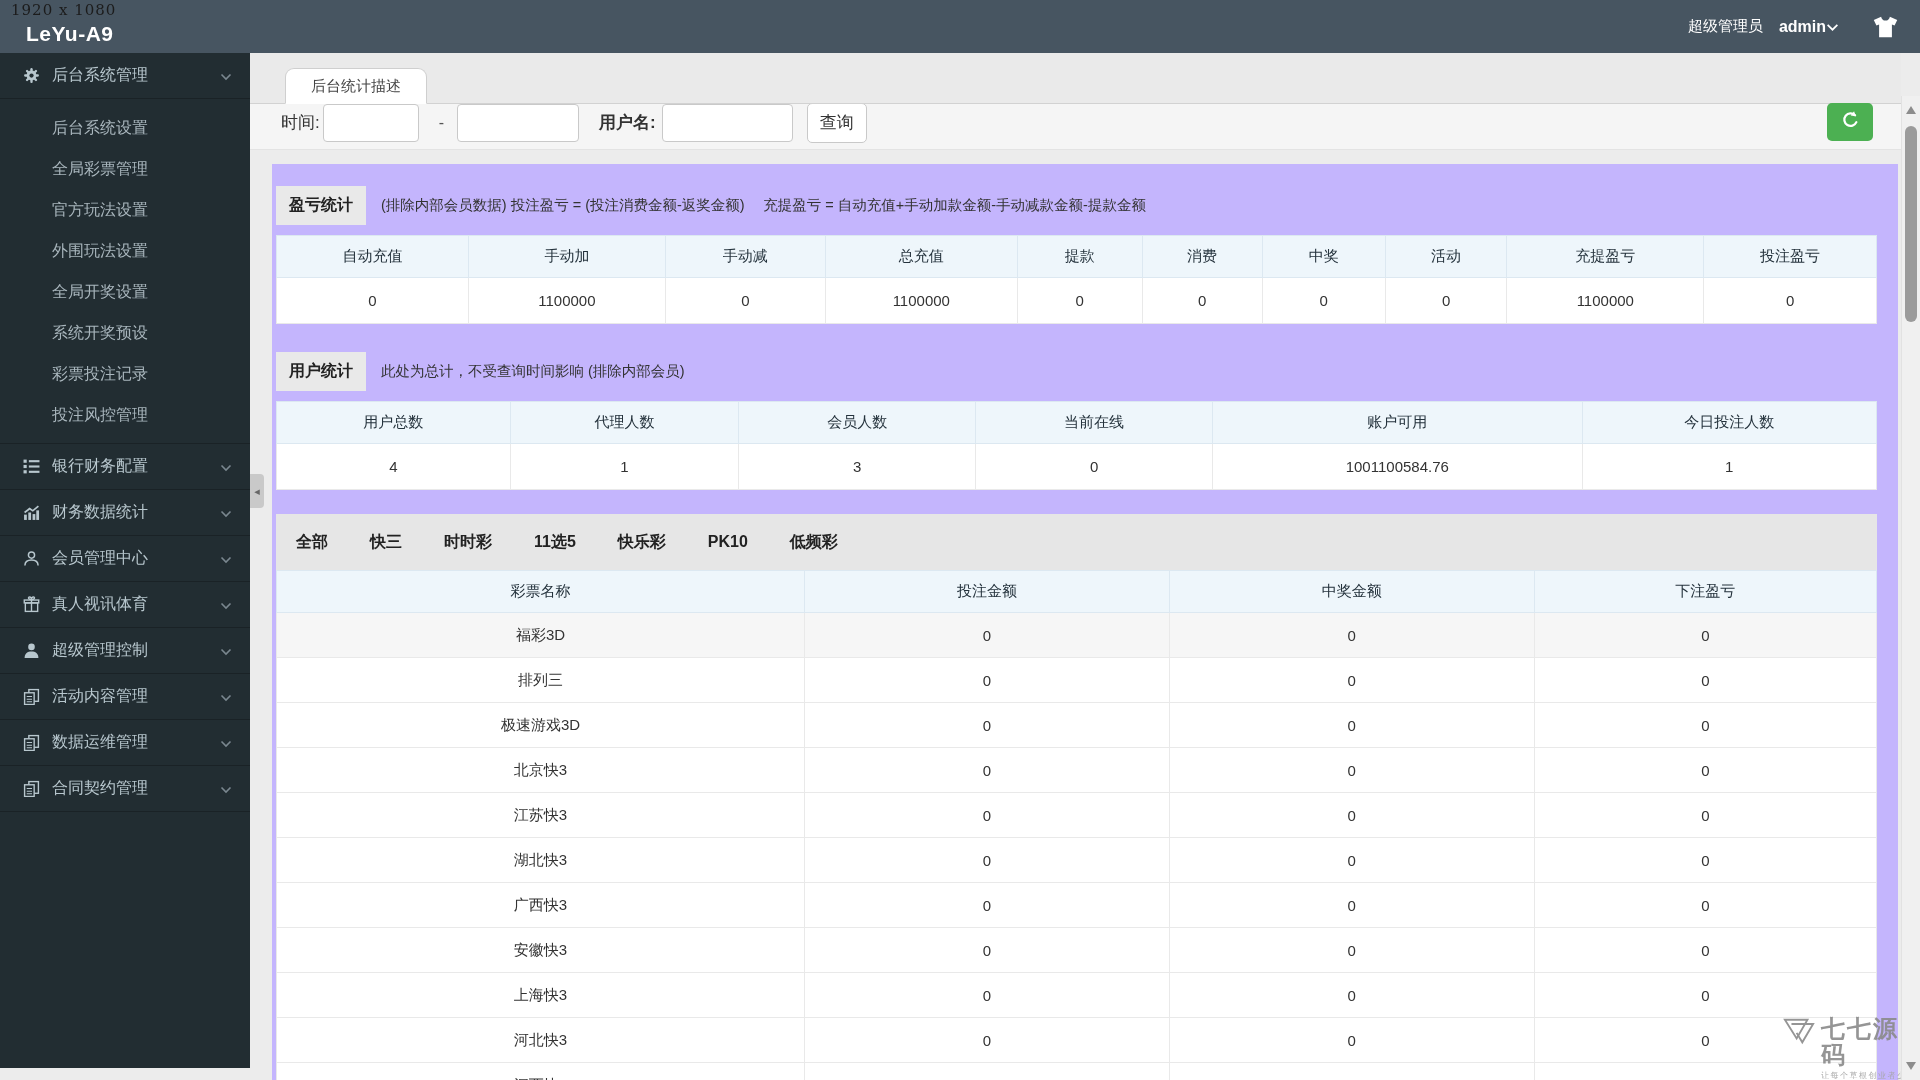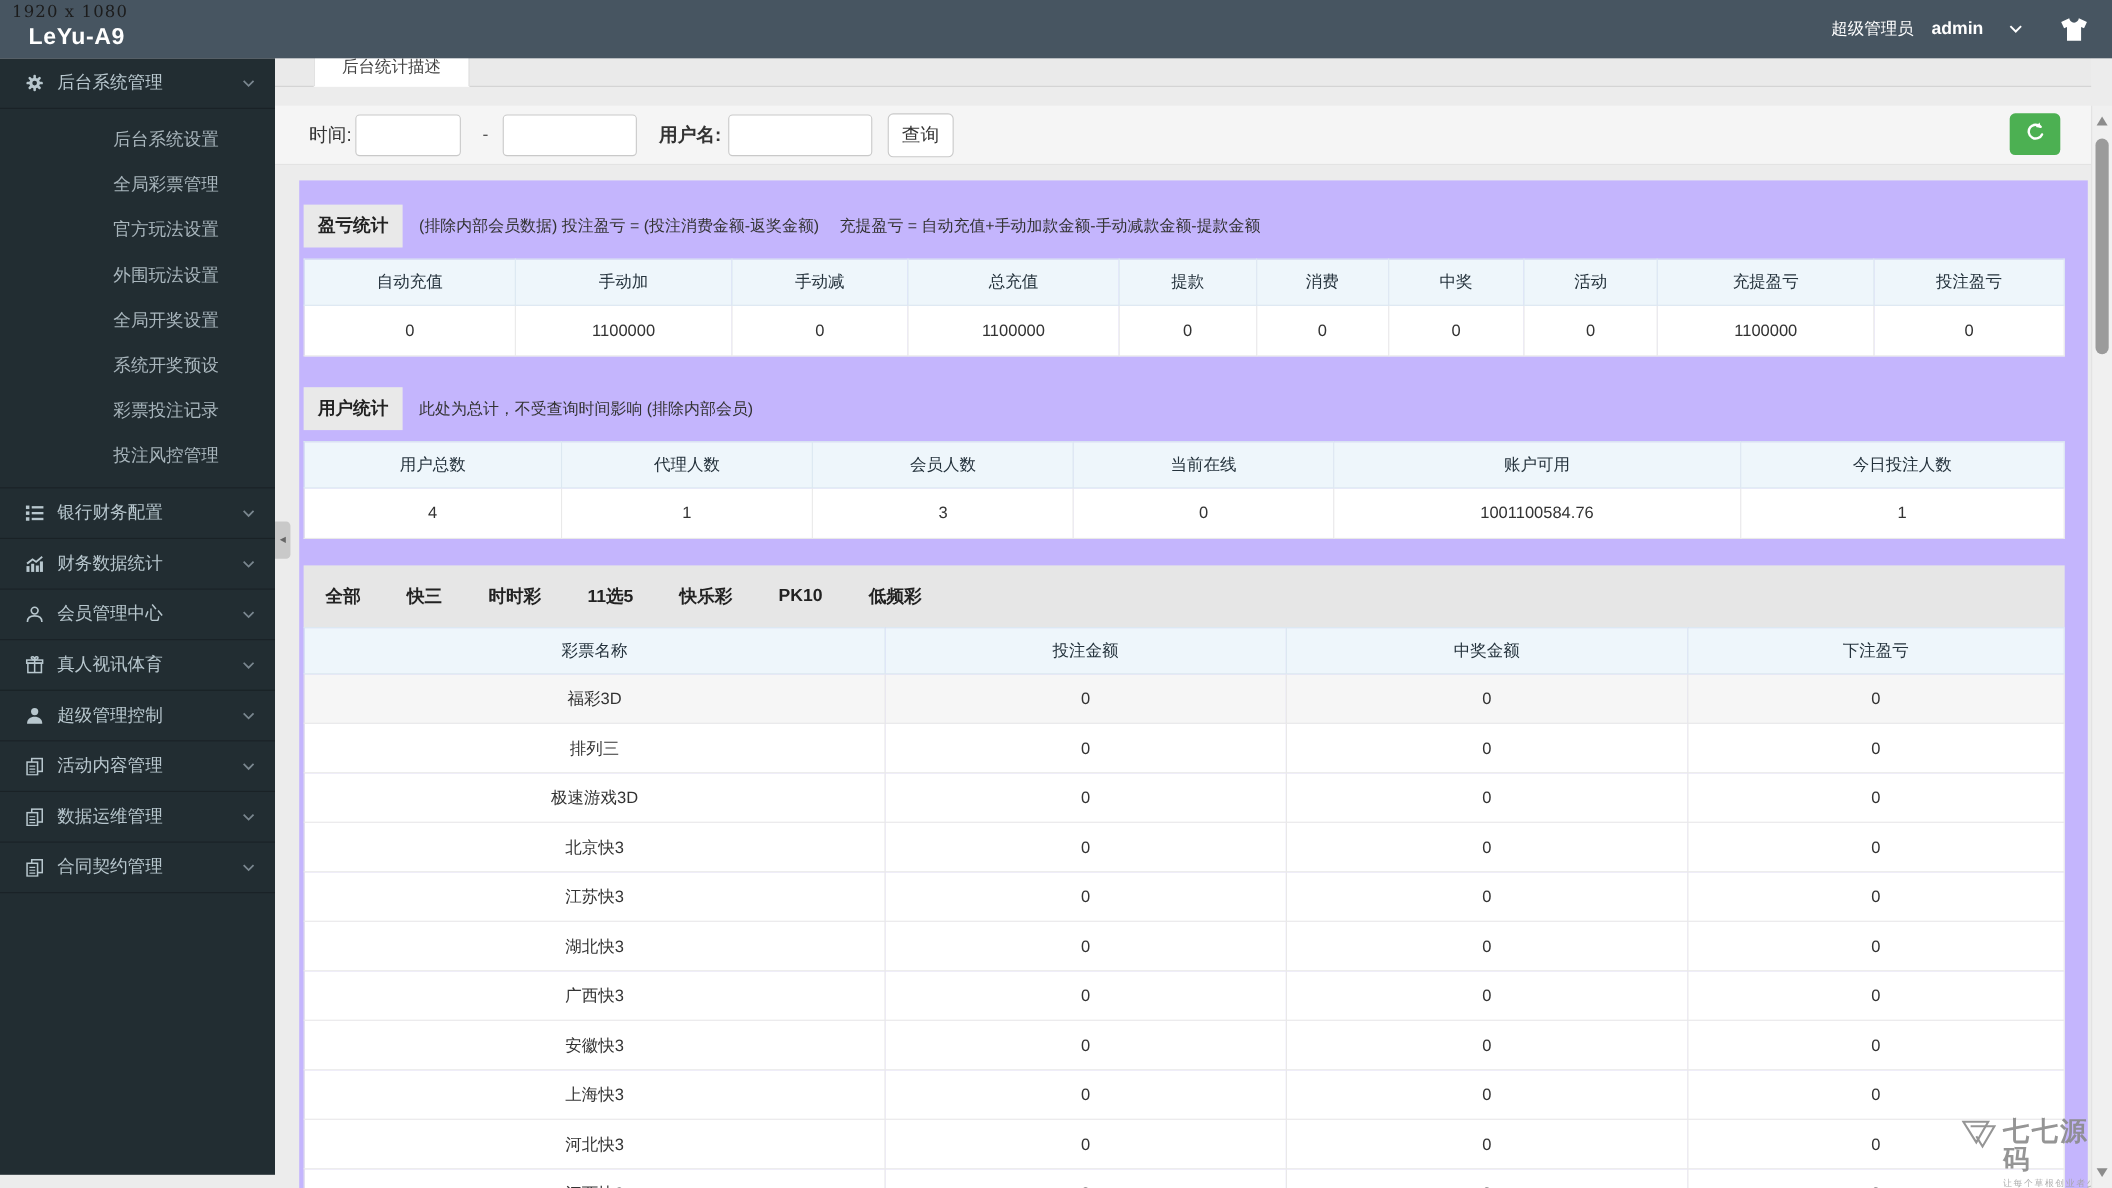--- a/index.html
+++ b/index.html
@@ -6,36 +6,36 @@
   html,body { width:1920px; height:1080px; }
   body { font-family:"Liberation Sans","DejaVu Sans",sans-serif; }
   .screen { position:relative; width:1920px; height:1080px; background:#ececec; overflow:hidden; }
 
   
   .topbar { position:absolute; top:0; left:0; right:0; height:53px; background:#475561; z-index:5; }
   .screen-label { position:absolute; top:1px; left:11px; font-family:"DejaVu Serif",serif; font-size:15px; color:#1c1c1c; letter-spacing:1px; }
   .logo { position:absolute; top:22px; left:26px; color:#ffffff; font-size:21px; font-weight:bold; letter-spacing:.5px; }
   .topbar-right { position:absolute; right:22px; top:0; height:53px; display:flex; align-items:center; color:#fff; }
   .role-label { font-size:15px; margin-right:16px; }
-  .user-wrap { display:flex; align-items:center; gap:23px; cursor:pointer; }
+  .user-wrap { display:flex; align-items:center; gap:0; cursor:pointer; }
   .user-name { font-size:16px; font-weight:bold; }
   .shirt-btn { margin-left:34px; cursor:pointer; display:flex; align-items:center; }
 
   
   .sidebar { position:absolute; top:53px; left:0; bottom:12px; width:250px; background:#222d32; z-index:4; }
   .side-item, .side-group { height:46px; display:flex; align-items:center; padding:0 18px 0 19px; color:#b8c7ce; font-size:16px; cursor:pointer; border-bottom:1px solid #1a2226; }
   .side-icon { width:24px; display:flex; justify-content:center; margin-right:9px; flex:none; }
   .side-label { flex:1; white-space:nowrap; }
   .chev { flex:none; opacity:.85; }
   .submenu { list-style:none; padding:8px 0; border-bottom:1px solid #1a2226; }
-  .submenu li { height:41px; line-height:41px; padding-left:52px; font-size:16px; color:#a9b6bd; cursor:pointer; white-space:nowrap;text-align:center; }
+  .submenu li { height:41px; line-height:41px; padding-left:52px; font-size:16px; color:#a9b6bd; cursor:pointer; white-space:nowrap; }
   .collapse-handle { position:absolute; top:474px; left:250px; width:14px; height:34px; background:#c9c9c9; color:#666; border-radius:0 4px 4px 0; font-size:11px; line-height:34px; text-align:center; cursor:pointer; z-index:6; }
 
   
-  .tabstrip { position:absolute; top:53px; left:250px; right:19px; height:26px; background:#eaeaea; border-bottom:1px solid #d2d2d2; z-index:3; }
+  .tabstrip { position:absolute; top:53px; left:250px; right:19px; height:51px; background:#eaeaea; border-bottom:1px solid #d2d2d2; z-index:3; }
   .tab-active { position:absolute; left:35px; bottom:-1px; width:142px; height:36px; background:#fff; border:1px solid #cfcfcf; border-bottom:1px solid #fff; border-radius:9px 9px 0 0; text-align:center; line-height:34px; font-size:15px; color:#444; cursor:pointer; }
   .filter-row { position:absolute; top:96px; left:250px; right:19px; height:54px; background:#f5f5f5; border-bottom:1px solid #e3e3e3; display:flex; align-items:center; padding-left:31px; z-index:2; }
   .filter-row label { font-size:17px; color:#333; }
   .inp { height:38px; border:1px solid #c9c9c9; border-radius:4px; background:#fff; padding:0 8px; font-size:15px; color:#333; outline:none; }
   .inp-time { width:96px; margin-left:3px; }
   .inp-time2 { width:122px; }
   .range-sep { margin:0 13px 0 20px; color:#555; font-size:16px; }
   .lbl-user { margin-left:20px;font-weight:bold; }
   .inp-user { width:131px; margin-left:6px; }
   .query-btn { margin-left:14px; height:40px; padding:0 12px; background:#fff; border:1px solid #c9c9c9; border-radius:5px; font-size:17px; color:#333; cursor:pointer; }

